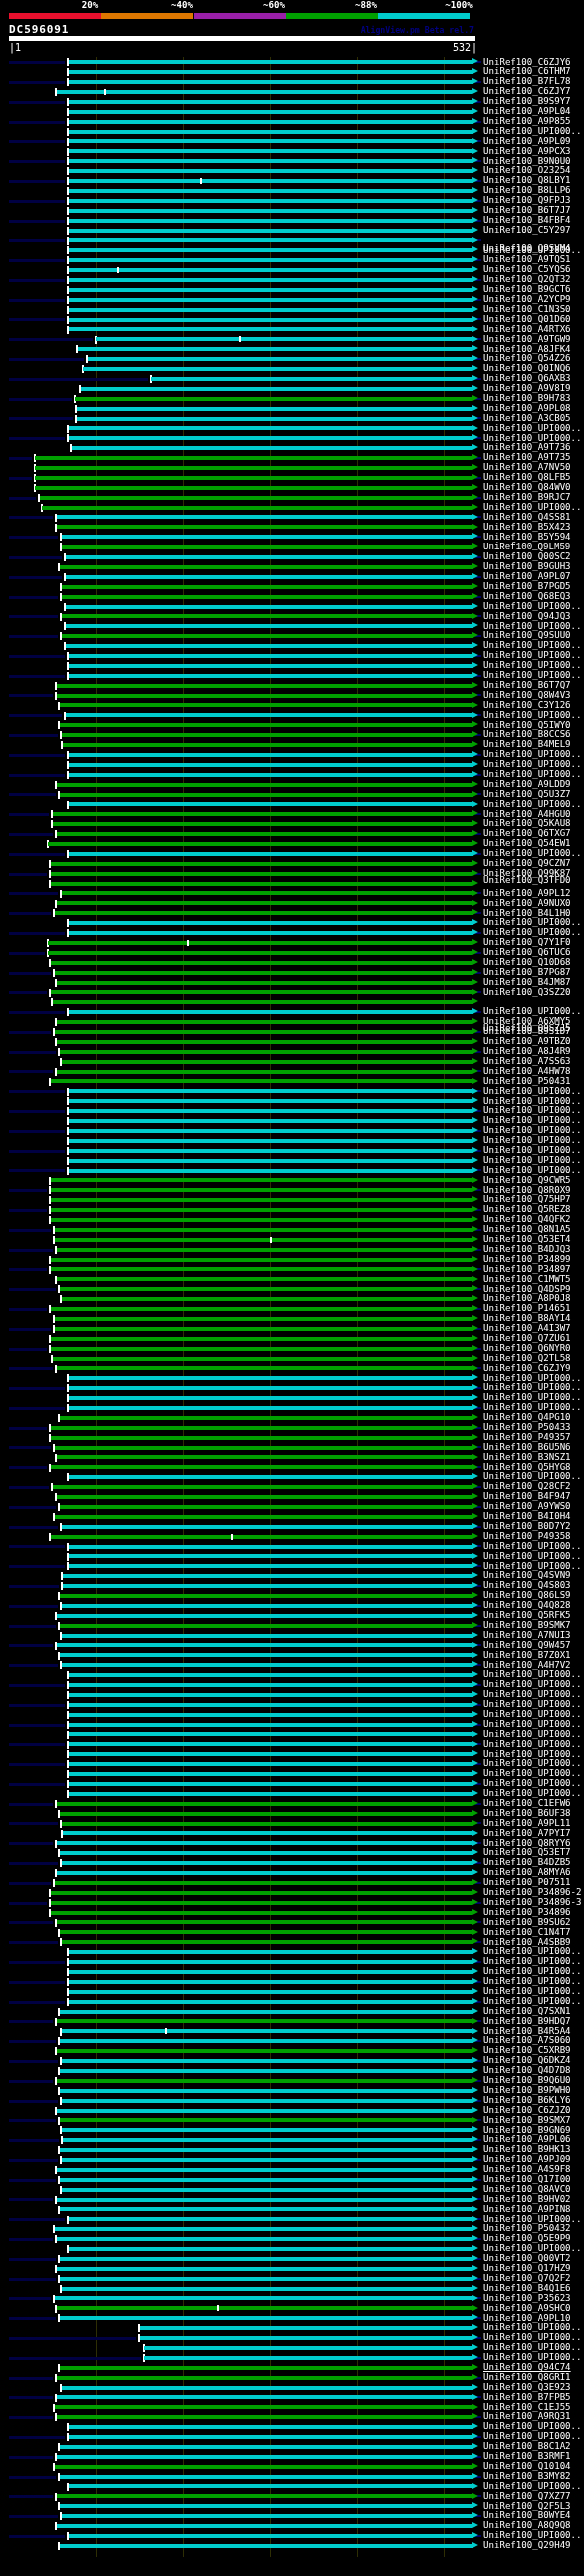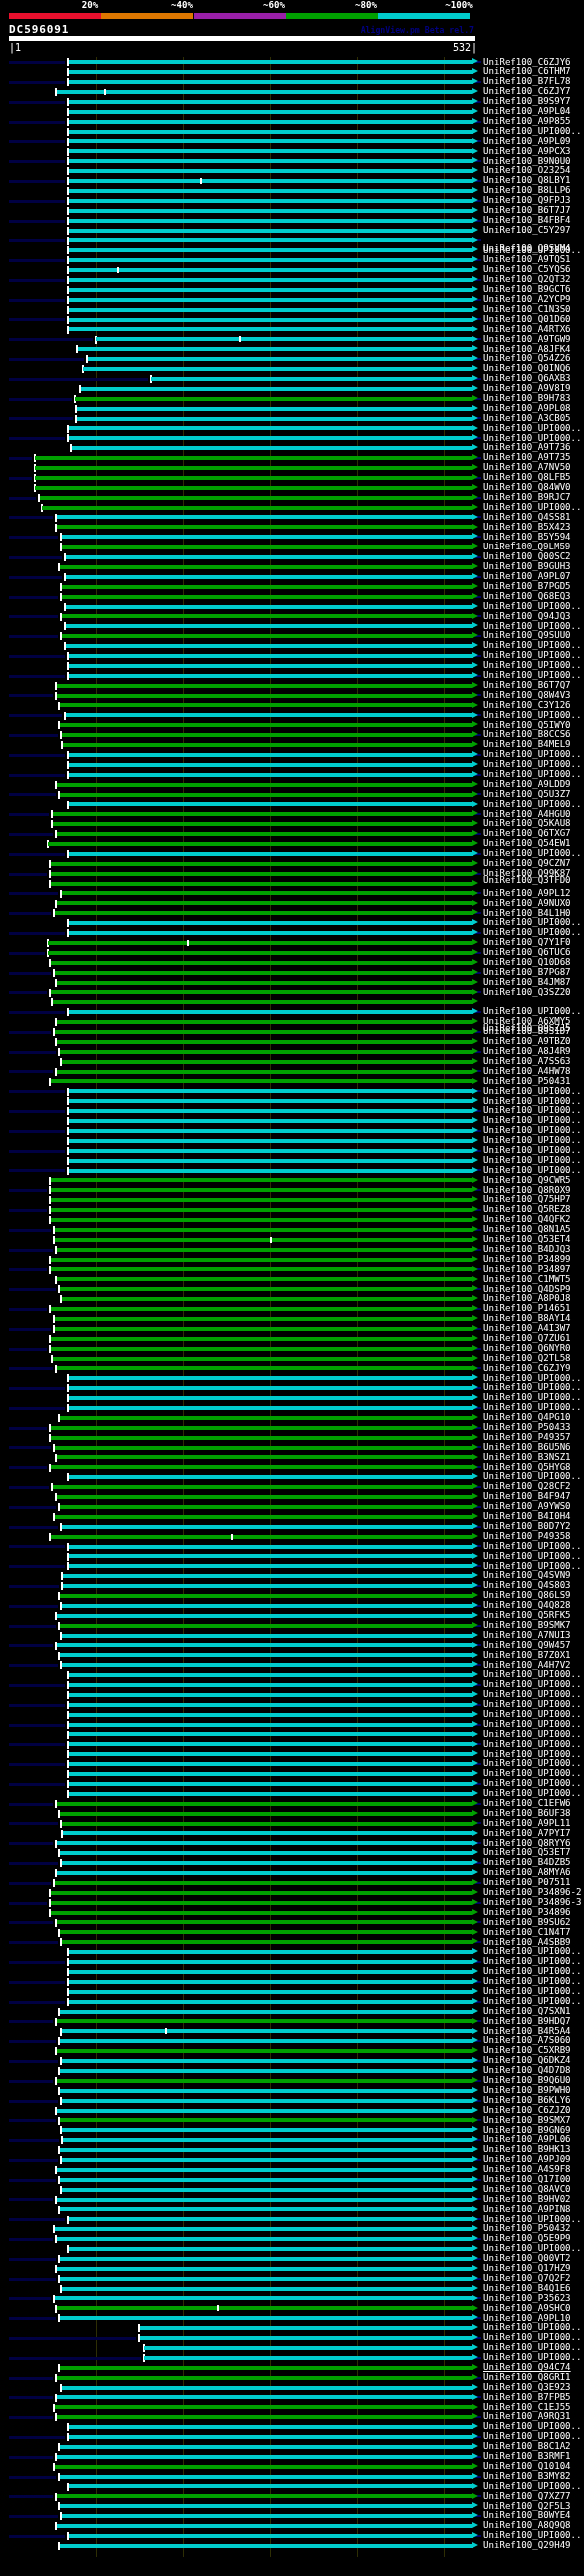--- a/index.html
+++ b/index.html
@@ -32,21 +32,21 @@
 
 <div id="screen">
   <div id="key-bar">
       <div class="key-seg" style="left: 9.1px; width: 92px; background: rgb(232, 16, 45);"></div>
       <div class="key-label" style="left: 90px;">20%</div>
       <div class="key-seg" style="left: 101px; width: 92px; background: rgb(221, 119, 0);"></div>
       <div class="key-label" style="left: 182px;">~40%</div>
       <div class="key-seg" style="left: 194px; width: 92px; background: rgb(153, 31, 168);"></div>
       <div class="key-label" style="left: 274px;">~60%</div>
       <div class="key-seg" style="left: 286px; width: 92px; background: rgb(0, 160, 0);"></div>
-      <div class="key-label" style="left: 366px;">~80%</div>
+      <div class="key-label" style="left: 366px;">~88%</div>
       <div class="key-seg" style="left: 378px; width: 92px; background: rgb(0, 204, 204);"></div>
       <div class="key-label" style="left: 459px;">~100%</div>
     </div>
   <div id="query-id">DC596091</div>
   <div id="watermark">AlignView.pm Beta rel.7</div>
   <div id="ruler-bar"></div>
   <div id="ruler-start">|1</div>
   <div id="ruler-end">532|</div>
   <div id="plot">
       <div class="gridline" style="left: 96px;"></div>

